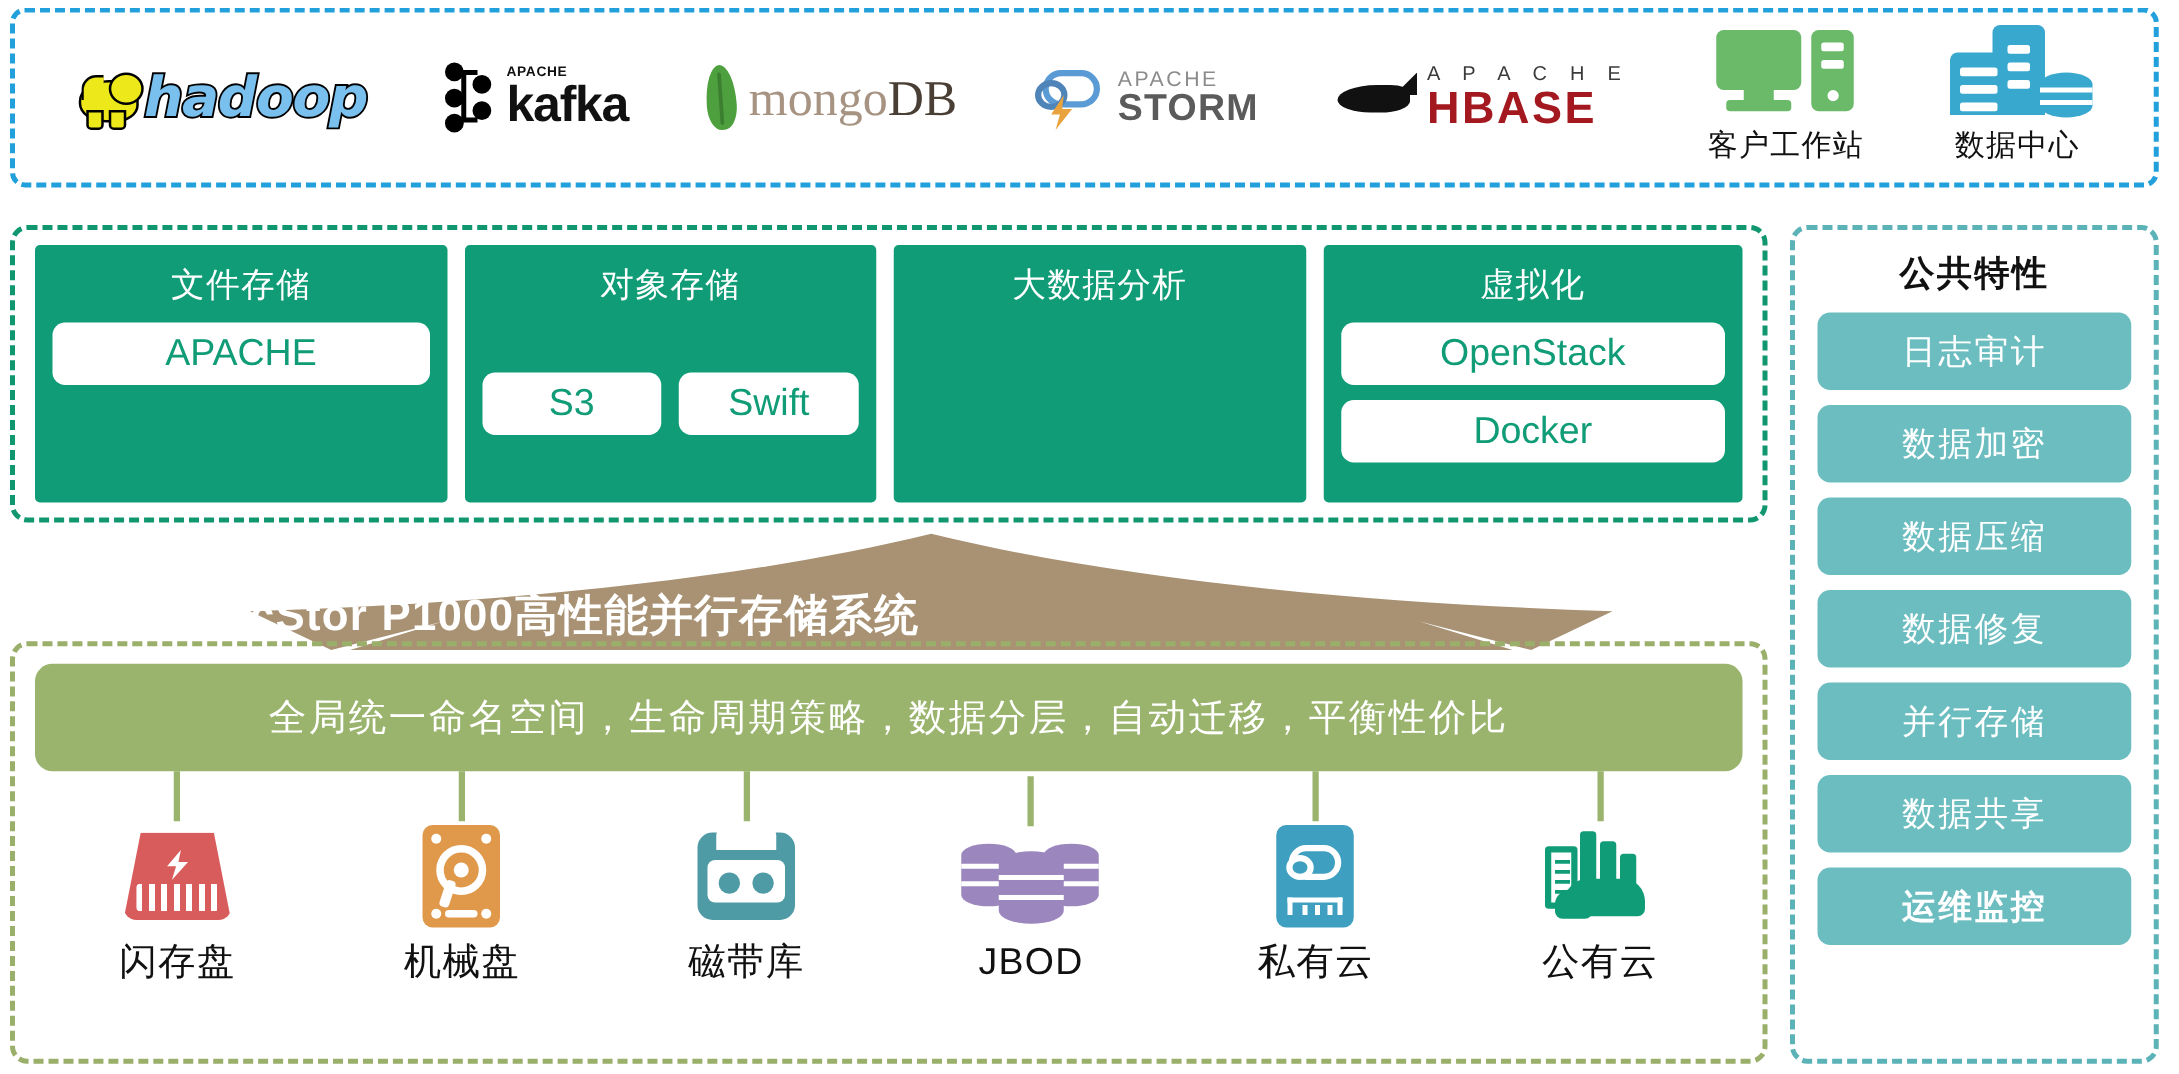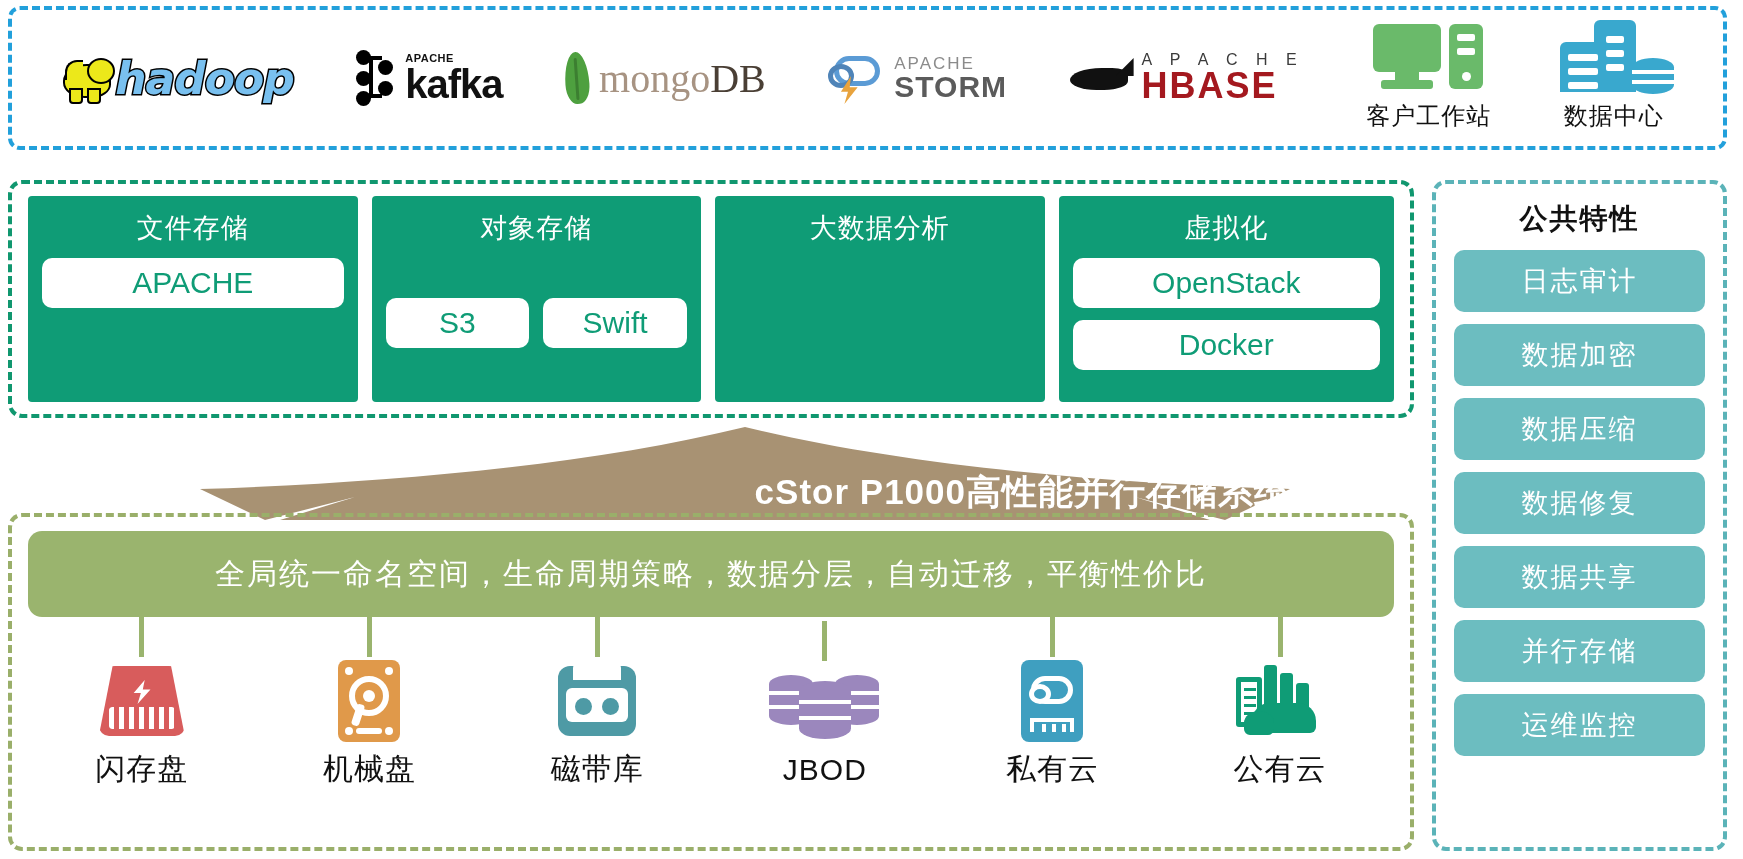--- a/index.html
+++ b/index.html
@@ -99,26 +99,26 @@
 
   
   .features{
     position:absolute;left:1432px;top:180px;width:295px;height:671px;
     border:4px dashed #5bb3b8;border-radius:14px;box-sizing:border-box;
     display:flex;flex-direction:column;align-items:center;padding:12px 18px 14px;
   }
   .features-title{font-size:28px;font-weight:bold;color:#111;margin:4px 0 12px;letter-spacing:2px;}
   .feat{background:#6cbdc0;color:#fff;font-size:27px;border-radius:10px;width:100%;height:62px;
     display:flex;align-items:center;justify-content:center;margin-bottom:12px;letter-spacing:2px;}
-  .feat:last-child{margin-bottom:0;}
+  .feat:last-child{margin-bottom:0;font-weight:bold;}
 
   
   .chevron{position:absolute;left:200px;top:425px;width:1090px;height:95px;}
   .chevron svg{display:block;}
-  .chev-label{position:absolute;left:0;top:44px;width:1090px;text-align:right;
+  .chev-label{position:absolute;left:0;top:44px;width:1090px;text-align:left;
     color:#fff;font-size:35px;font-weight:bold;letter-spacing:1px;}
 
   
   .pool-band{
     position:absolute;left:8px;top:513px;width:1406px;height:338px;
     border:4px dashed #9aaf6a;border-radius:14px;box-sizing:border-box;padding:14px 16px 10px;
   }
   .pool-bar{background:#9ab46e;border-radius:14px;height:86px;display:flex;align-items:center;justify-content:center;
     color:#fff;font-size:30px;letter-spacing:2px;}
   .media-row{display:flex;justify-content:space-around;align-items:center;margin-top:0px;position:relative;}
@@ -426,18 +426,18 @@
 
     </div>
   </div>
 
   <div class="features">
     <div class="features-title">公共特性</div>
     <div class="feat">日志审计</div>
     <div class="feat">数据加密</div>
     <div class="feat">数据压缩</div>
     <div class="feat">数据修复</div>
+    <div class="feat">并行存储</div>
     <div class="feat">数据共享</div>
-    <div class="feat">并行存储</div>
     <div class="feat">运维监控</div>
   </div>
 
 </div>
 
 </body></html>

